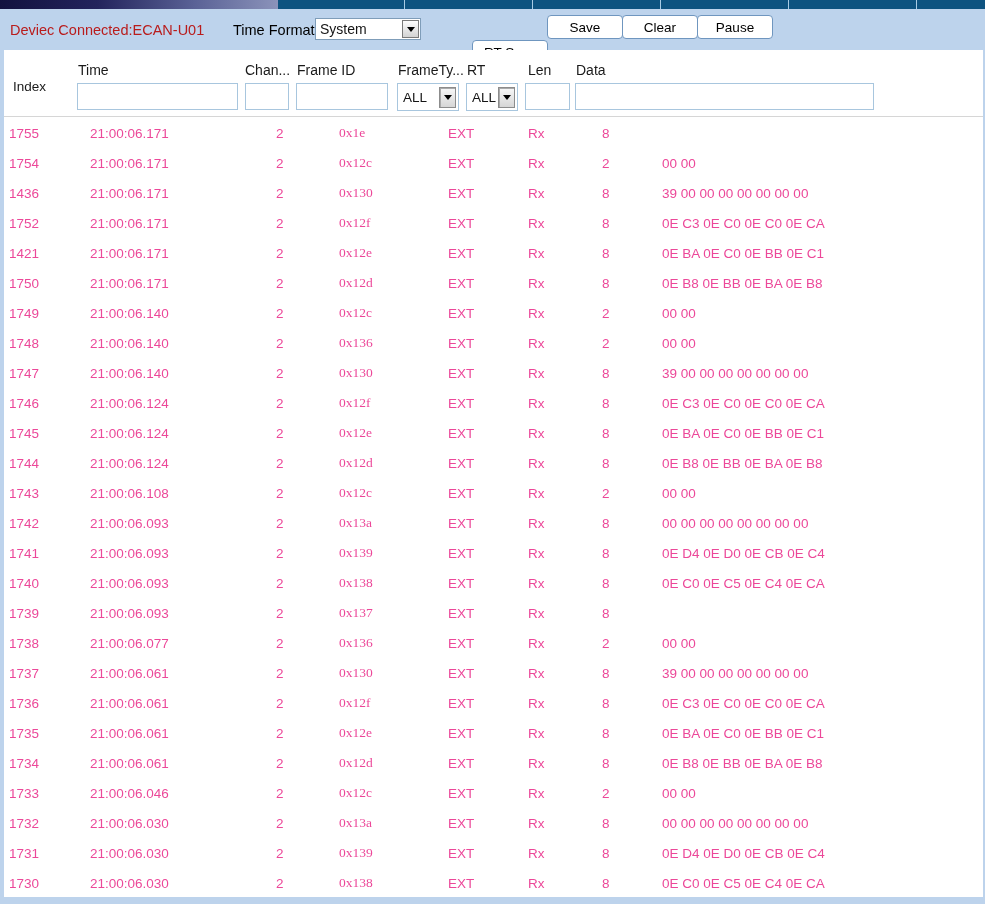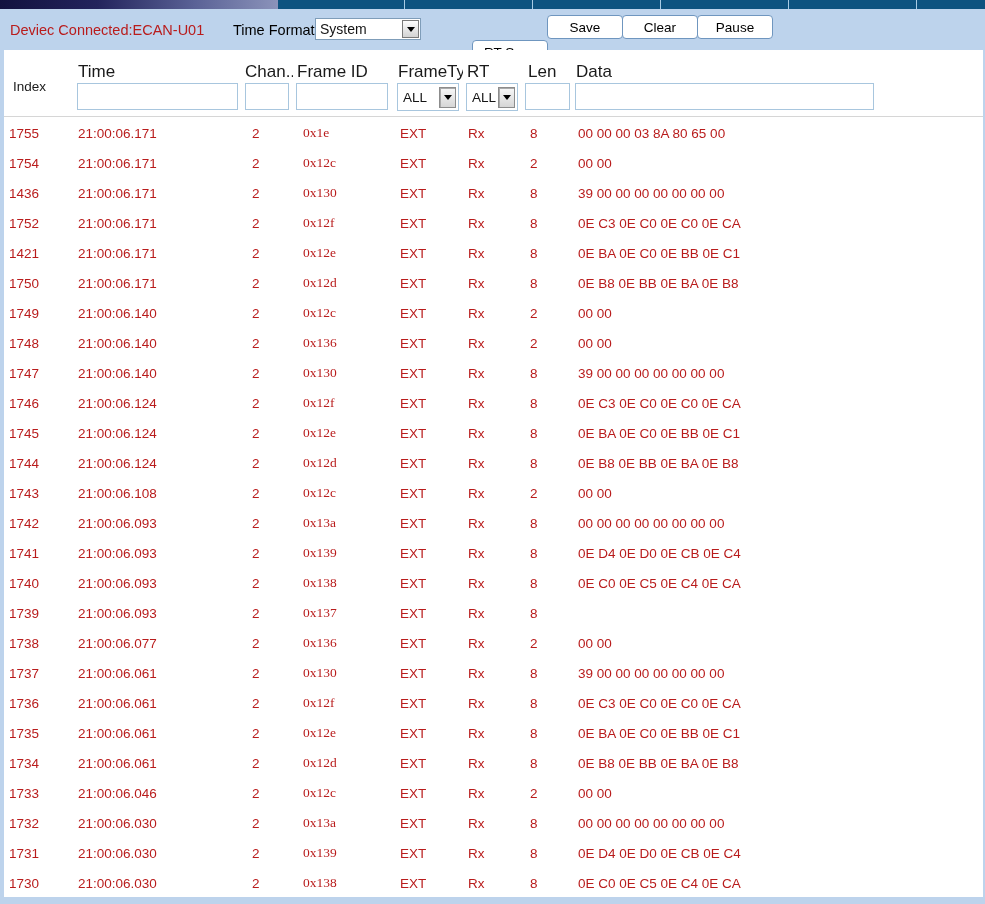--- a/index.html
+++ b/index.html
@@ -36,41 +36,41 @@
   .btn { width:76px; height:24px; background:#fff; border:1px solid #6f96bf; border-radius:4px;
     margin-left:-1px; font-family:"Liberation Sans",sans-serif; font-size:13.5px; color:#000; cursor:pointer; }
   .btn:first-child { margin-left:0;margin-top:25px; }
 
   
   .main { position:absolute; left:0; top:50px; width:985px; height:854px; background:#bdd3ec; }
   .table-area { position:absolute; left:4px; top:0; width:979px; height:847px; background:#fff; overflow:hidden; }
 
   .header-zone { position:absolute; left:0; top:0; right:0; height:67px; border-bottom:1px solid #d6d6d6; }
   .col-headers { display:grid; grid-template-columns: var(--cols); height:33px; }
-  .col-headers .hdr { padding:12px 0 0 4px; font-size:17px; color:#1a1a1a; white-space:nowrap; overflow:hidden; }
+  .col-headers .hdr { padding:12px 0 0 4px; font-size:14px; color:#1a1a1a; white-space:nowrap; overflow:hidden; }
   .index-label { position:absolute; left:9px; top:29px; font-size:13.5px; color:#1a1a1a; }
 
   .filters { display:grid; grid-template-columns: var(--cols); height:34px; align-items:start; }
   .filter-input { height:27px; border:1px solid #a8c6de; background:#fff; outline:none;
     font:13px "Liberation Sans",sans-serif; padding:0 3px; }
   .f-time { margin-left:3px; width:161px; }
   .f-chan { margin-left:4px; width:44px; }
   .f-fid  { margin-left:3px; width:92px; }
   .f-len  { margin-left:1px; width:45px; }
   .f-data { margin-left:3px; width:299px; }
   .combo { display:flex; align-items:center; height:28px; background:#fff; border:1px solid #a8c6de; }
   .combo .txt { flex:1; padding-left:5px; font-size:13.5px; }
   .combo .arrow-btn { height:21px; margin-right:2px; border:1px solid #8c8c8c;
     background:linear-gradient(#f8f8f8,#d6d6d6); box-shadow:1px 1px 0 #aaa inset, 0 0 0 0 #fff; }
   .f-ft { margin-left:3px; width:62px; }
   .f-rt { margin-left:3px; width:52px; }
 
   .rows { position:absolute; left:0; top:68px; right:0; }
   .row { display:grid; grid-template-columns: var(--cols); height:30px; align-items:center;
-    font-size:13.5px; color:#b91c1c; white-space:nowrap; }
+    font-size:13.5px; color:#ec4899; white-space:nowrap;gap:12px; }
   .row > :nth-child(1) { padding-left:5px; }
   .row > :nth-child(2) { padding-left:4px; }
   .row > :nth-child(3) { padding-left:11px; }
   .row > :nth-child(4) { padding-left:10px;font-family:Liberation Serif, serif; }
   .row > :nth-child(5) { padding-left:6px; }
   .row > :nth-child(6) { padding-left:5px; }
   .row > :nth-child(7) { padding-left:6px; }
   .row > :nth-child(8) { padding-left:6px; }
 </style>
 </head>
@@ -150,21 +150,20 @@
 
       <div class="rows">
           <div class="row">
     <div class="cell">1755</div>
     <div class="cell">21:00:06.171</div>
     <div class="cell">2</div>
     <div class="cell">0x1e</div>
     <div class="cell">EXT</div>
     <div class="cell">Rx</div>
     <div class="cell">8</div>
-    <div class="cell">00 00 00 03 8A 80 65 00</div>
   </div>
           <div class="row">
     <div class="cell">1754</div>
     <div class="cell">21:00:06.171</div>
     <div class="cell">2</div>
     <div class="cell">0x12c</div>
     <div class="cell">EXT</div>
     <div class="cell">Rx</div>
     <div class="cell">2</div>
     <div class="cell">00 00</div>

